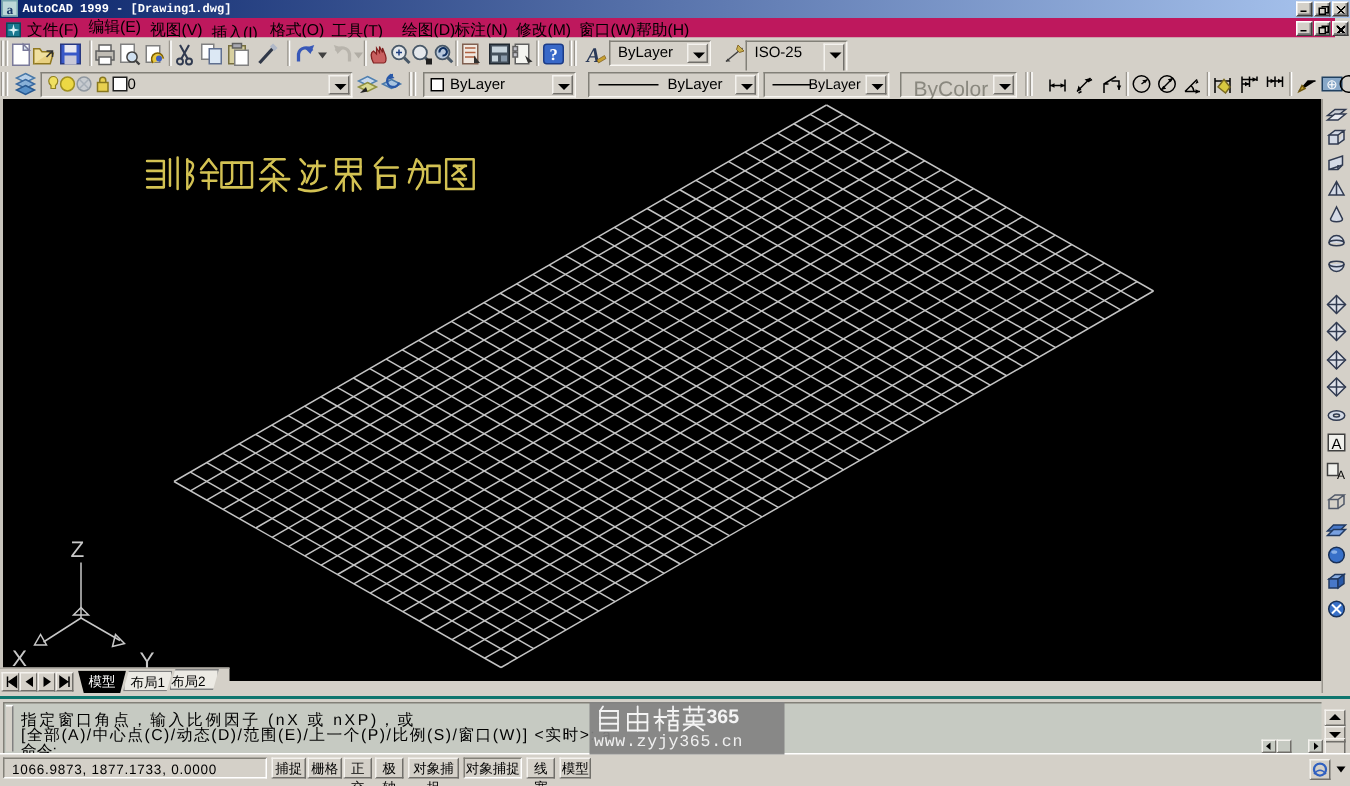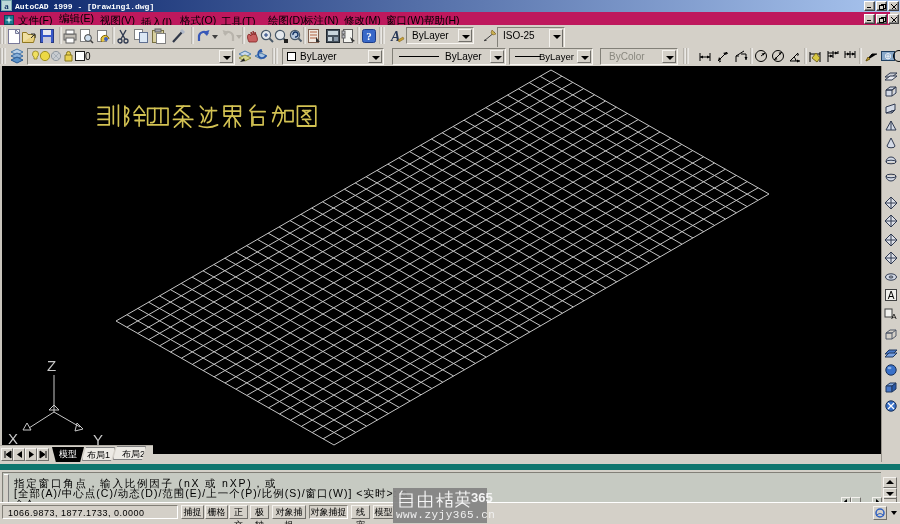--- a/index.html
+++ b/index.html
@@ -329,21 +329,21 @@
   <div class="abs" style="left:6px;top:7px;width:40px;height:1px;background:#000"></div>
   <span class="abs" style="left:52px;top:2px;font-size:10px;color:#000">ByLayer</span>
   <div class="cbtn"></div>
  </div>
  <div class="combo" style="left:509px;top:1px;width:84px;height:17px">
   <div class="abs" style="left:5px;top:7px;width:26px;height:1px;background:#000"></div>
   <span class="abs" style="left:29px;top:2px;font-size:9.5px;color:#000">ByLayer</span>
   <div class="cbtn"></div>
  </div>
  <div class="combo" style="left:600px;top:1px;width:78px;height:17px">
-  <span class="abs" style="left:8px;top:2px;font-size:10px;color:#8a887f">ByColor</span>
+  <span class="abs" style="left:8px;top:2px;font-size:14px;color:#8a887f">ByColor</span>
   <div class="cbtn"></div>
  </div>
 </div>
 
 <div class="abs" style="left:0;top:66px;width:881px;height:388px;background:#000">
 <div class="abs" style="left:0;top:0;width:2px;height:380px;background:#c8c4bc"></div>
 <svg width="881" height="388" viewBox="0 66 881 388">
  <g stroke="#c4c4c4" stroke-width="1">
 <line x1="551.0" y1="70.0" x2="116.0" y2="321.0"></line>
 <line x1="561.9" y1="76.2" x2="126.9" y2="327.2"></line>
@@ -511,21 +511,21 @@
         <path d="M3,2 L8,5.5 L3,9 z" fill="#000"></path>
       </svg>
     </div>
  <div class="abs ob" style="left:37px;top:2px;width:12px;height:13px">
       <svg width="10" height="11">
         <path d="M8,2 v7 M2,2 L7,5.5 L2,9 z" stroke="#000" fill="#000"></path>
       </svg>
     </div>
  <div class="abs" style="left:52px;top:1px;width:32px;height:15px;background:#000;clip-path:polygon(0 0,100% 0,88% 100%,12% 100%);color:#fff;font-size:9px;text-align:center;line-height:15px">模型</div>
  <div class="abs" style="left:82px;top:1px;width:33px;height:14px;background:#eceae4;clip-path:polygon(12% 0,100% 0,88% 100%,0 100%);border:1px solid #808080;color:#000;font-size:9px;text-align:center;line-height:14px">布局1</div>
- <div class="abs" style="left:113px;top:0;width:33px;height:14px;background:#eceae4;clip-path:polygon(12% 0,100% 0,88% 100%,0 100%);border:1px solid #808080;color:#000;font-size:9px;text-align:right;line-height:14px">布局2</div>
+ <div class="abs" style="left:113px;top:0;width:33px;height:14px;background:#eceae4;clip-path:polygon(12% 0,100% 0,88% 100%,0 100%);border:1px solid #808080;color:#000;font-size:9px;text-align:left;line-height:14px">布局2</div>
 </div>
 
 <div class="abs" style="left:881px;top:66px;width:19px;height:396px;background:#d4d0c8;border-left:1px solid #9a968e">
 <svg width="19" height="396" style="position:absolute;left:0;top:0">
 <g transform="translate(2,2)">
         <path d="M1,9 l5,-4 h7 l-5,4 z" fill="#c8ccd4" stroke="#303a50"></path>
         <path d="M1,12 l5,-4 h7 l-5,4 z" fill="#e8eaf0" stroke="#303a50"></path>
       </g>
 <g transform="translate(2,19)">
         <path d="M2,5 l4,-3 h6 l-4,3 z M2,5 h6 v6 h-6 z M8,11 l4,-3 V2 M8,5 l4,-3" fill="#d4dae6" stroke="#303a50"></path>
@@ -591,21 +591,21 @@
         <path d="M2,5 h6 v6 h-6 z" fill="#4878c8" stroke="#203860"></path>
         <path d="M8,11 l4,-3 V2 l-4,3 z" fill="#2858a8" stroke="#203860"></path>
       </g>
 <g transform="translate(2,333)">
         <circle cx="7" cy="7" r="5.2" fill="#3870c8" stroke="#183058"></circle>
         <path d="M4,4 l6,6 M10,4 l-6,6" stroke="#fff" stroke-width="1.3"></path>
       </g>
 </svg>
 </div>
 
-<div class="abs" style="left:0;top:464px;width:900px;height:38px;background:#d4d0c8;border-top:6px solid #0f766e">
+<div class="abs" style="left:0;top:464px;width:900px;height:38px;background:#d4d0c8;border-top:2px solid #0f766e">
  <div class="abs" style="left:2px;top:2px;width:879px;height:34px;background:#c6cac2;border-top:1px solid #828078;border-left:1px solid #828078">
   <div class="abs" style="left:1px;top:1px;width:5px;height:31px;background:#d4d0c8;border-right:1px solid #808080;border-top:1px solid #fff"></div>
   <div class="abs" style="left:11px;top:4px;font-size:10.5px;letter-spacing:1.8px;color:#000;white-space:pre">指定窗口角点，输入比例因子 (nX 或 nXP)，或</div>
   <div class="abs" style="left:11px;top:14.3px;font-size:10.5px;letter-spacing:1px;color:#000;white-space:pre">[全部(A)/中心点(C)/动态(D)/范围(E)/上一个(P)/比例(S)/窗口(W)] &lt;实时&gt;: a</div>
   <div class="abs" style="left:11px;top:24.6px;font-size:10.5px;color:#000">命令:</div>
  </div>
  <div class="abs ob" style="left:883px;top:7px;width:14px;height:11px">
       <svg width="12" height="9">
         <path d="M6,2 L2,6 L10,6 Z" fill="#000"></path>
       </svg>
@@ -641,21 +641,21 @@
  <div class="abs ob" style="left:373px;top:2px;width:21px;height:14px;font-size:9px;text-align:center;line-height:13px">模型</div>
  <div class="abs ob" style="left:873px;top:3px;width:14px;height:14px">
       <svg width="12" height="12">
         <circle cx="6" cy="6" r="4" fill="none" stroke="#3060c0" stroke-width="1.5"></circle>
         <path d="M2,9 Q6,4 10,9" stroke="#3060c0" fill="none"></path>
       </svg>
     </div>
  <div class="abs" style="left:891px;top:8px;width:0;height:0;border-left:3px solid transparent;border-right:3px solid transparent;border-top:4px solid #000"></div>
 </div>
 
-<div class="abs" style="left:393px;top:488px;width:94px;height:35px;background:rgba(130,130,130,.92)">
+<div class="abs" style="left:393px;top:468px;width:130px;height:35px;background:rgba(130,130,130,.92)">
  <svg class="abs" style="left:4px;top:1px" width="80" height="19" stroke="#f4f4f4" stroke-width="1.2" fill="none" stroke-linecap="round">
       <g transform="translate(1.0,1)">
         <path d="M4,1 l-2,3"></path>
         <path d="M2,4 h12 v13 h-12 z"></path>
         <path d="M2,8.5 h12"></path>
         <path d="M2,12.5 h12"></path>
       </g>
 <g transform="translate(19.6,1)">
         <path d="M2,6 h13 v11 h-13 z"></path>
         <path d="M2,11.5 h13"></path>

